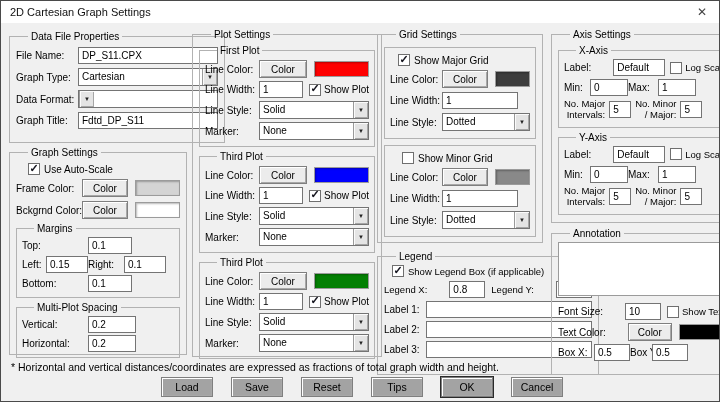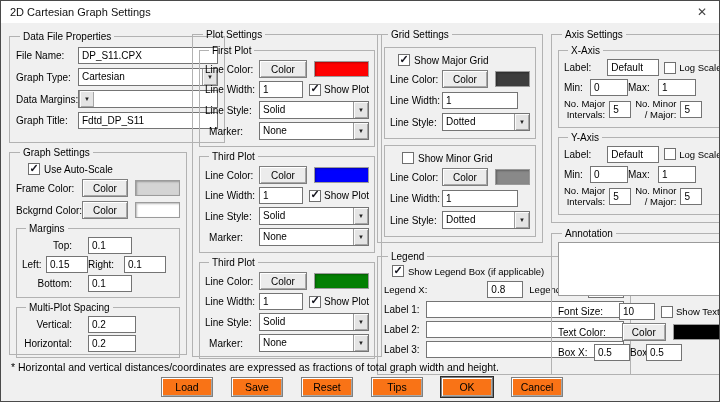--- a/index.html
+++ b/index.html
@@ -17,23 +17,23 @@
   .titlebar .close {
     position:absolute; right:0; top:0; width:34px; height:21px;
     display:flex; align-items:center; justify-content:center;
     font-size:12px; color:#444; cursor:default;
   }
   fieldset.grp {
     position:absolute; margin:0; padding:1px 6px 3px;
     border:1px solid #b2b2b2; background:transparent;
   }
   fieldset.inner { position:relative; margin:4px 0 0; padding:1px 5px 3px; border:1px solid #b2b2b2; }
-  legend { font-size:10px; color:#000; padding:0 3px; margin-left:4px; white-space:nowrap; }
+  legend { font-size:10px; color:#000; padding:0 3px; margin-left:12px; white-space:nowrap; }
   .row { display:flex; align-items:center; margin:4px 0; min-width:0; }
-  .lbl { font-size:10px; color:#000; text-align:right; white-space:nowrap; flex:none; padding-right:16px; }
+  .lbl { font-size:10px; color:#000; white-space:nowrap; flex:none; padding-right:22px; }
   .lbl2 { font-size:9.5px; color:#000; text-align:right; white-space:nowrap; flex:none; padding-right:4px; line-height:1.15; }
   .lbl2 span { display:block; }
   .tin {
     height:17px; border:1px solid #747474; background:#fff;
     font-family:"Liberation Sans", sans-serif; font-size:10px; color:#000;
     padding:1px 3px; min-width:0;
   }
   .combo { flex:1; height:18px; border:1px solid #747474; background:#fff; display:flex; min-width:0; }
   .combo .cval { flex:1; font-size:10px; padding:2px 3px 0; white-space:nowrap; overflow:hidden; }
   .combo .carrow {
@@ -56,21 +56,21 @@
     font-size:10px; color:#000; cursor:default;
   }
   .swatch {
     flex:1; height:16px; border:1px solid #9b9b9b; min-width:0;
     box-shadow: inset 1px 1px 2px rgba(0,0,0,.28);
   }
   .plainbox { border:1px solid #b2b2b2; padding:2px 5px 3px; margin:6px 0; }
   .footnote { position:absolute; left:10px; top:360px; font-size:10.5px; color:#000; white-space:nowrap; }
   .btnrow { position:absolute; left:160px; top:376px; display:flex; gap:18px; }
   .dlgbtn {
-    width:52px; height:20px; background:#f97316; border:1px solid #7f7f7f;
+    width:52px; height:20px; background:#a3a3a3; border:1px solid #7f7f7f;
     box-shadow: inset 1px 1px 0 #ffffff, inset -1px -1px 0 #a8a8a8;
     display:flex; align-items:center; justify-content:center;
     font-size:10.5px; cursor:default;
   }
   .dlgbtn.default { outline:1px solid #2a2a2a; }
   textarea.anno {
     width:100%; height:54px; resize:none; border:1px solid #9b9b9b; background:#fff;
     font-family:"Liberation Sans", sans-serif; font-size:10px; margin-top:2px;
   }
 </style>
@@ -91,21 +91,21 @@
       <input class="tin" style="flex: 1 1 0%;" value="DP_S11.CPX">
     </div>
     <div class="row">
       <span class="lbl" style="width:62px">Graph Type:</span>
       <div class="combo">
         <span class="cval">Cartesian</span>
         <span class="carrow">▼</span>
       </div>
     </div>
     <div class="row">
-      <span class="lbl" style="width:62px">Data Margins:</span>
+      <span class="lbl" style="width:62px">Data Format:</span>
       <div class="combo">
         <span class="carrow">▼</span>
       </div>
     </div>
     <div class="row">
       <span class="lbl" style="width:62px">Graph Title:</span>
       <input class="tin" style="flex: 1 1 0%;" value="Fdtd_DP_S11">
     </div>
   </fieldset>
 
@@ -309,21 +309,21 @@
   <fieldset class="grp" style="left:376px; top:250px; width:166px; height:124px;">
     <legend>Legend</legend>
     <div class="row" style="margin-left:8px; margin-top:2px">
       <span class="cb checked">
           <span class="mark">✓</span>
         </span>
       <span class="cbtext" style="font-size:9.5px">Show Legend Box (if applicable)</span>
     </div>
     <div class="row" style="margin:3px 0">
       <span class="lbl" style="font-size:9.5px">Legend X:</span>
-      <input class="tin" style="width: 36px; flex: 0 0 auto; margin-left: 44px;" value="0.8">
+      <input class="tin" style="width: 36px; flex: 0 0 auto;" value="0.8">
       <span class="lbl" style="font-size:9.5px; margin-left:6px">Legend Y:</span>
       <input class="tin" style="width: 36px; flex: 0 0 auto; font-style: italic;" value="0.9">
     </div>
     <div class="row" style="margin:3px 0">
       <span class="lbl" style="width:42px">Label 1:</span>
       <input class="tin" style="flex: 1 1 0%;" value="">
     </div>
     <div class="row" style="margin:3px 0">
       <span class="lbl" style="width:42px">Label 2:</span>
       <input class="tin" style="flex: 1 1 0%;" value="">

